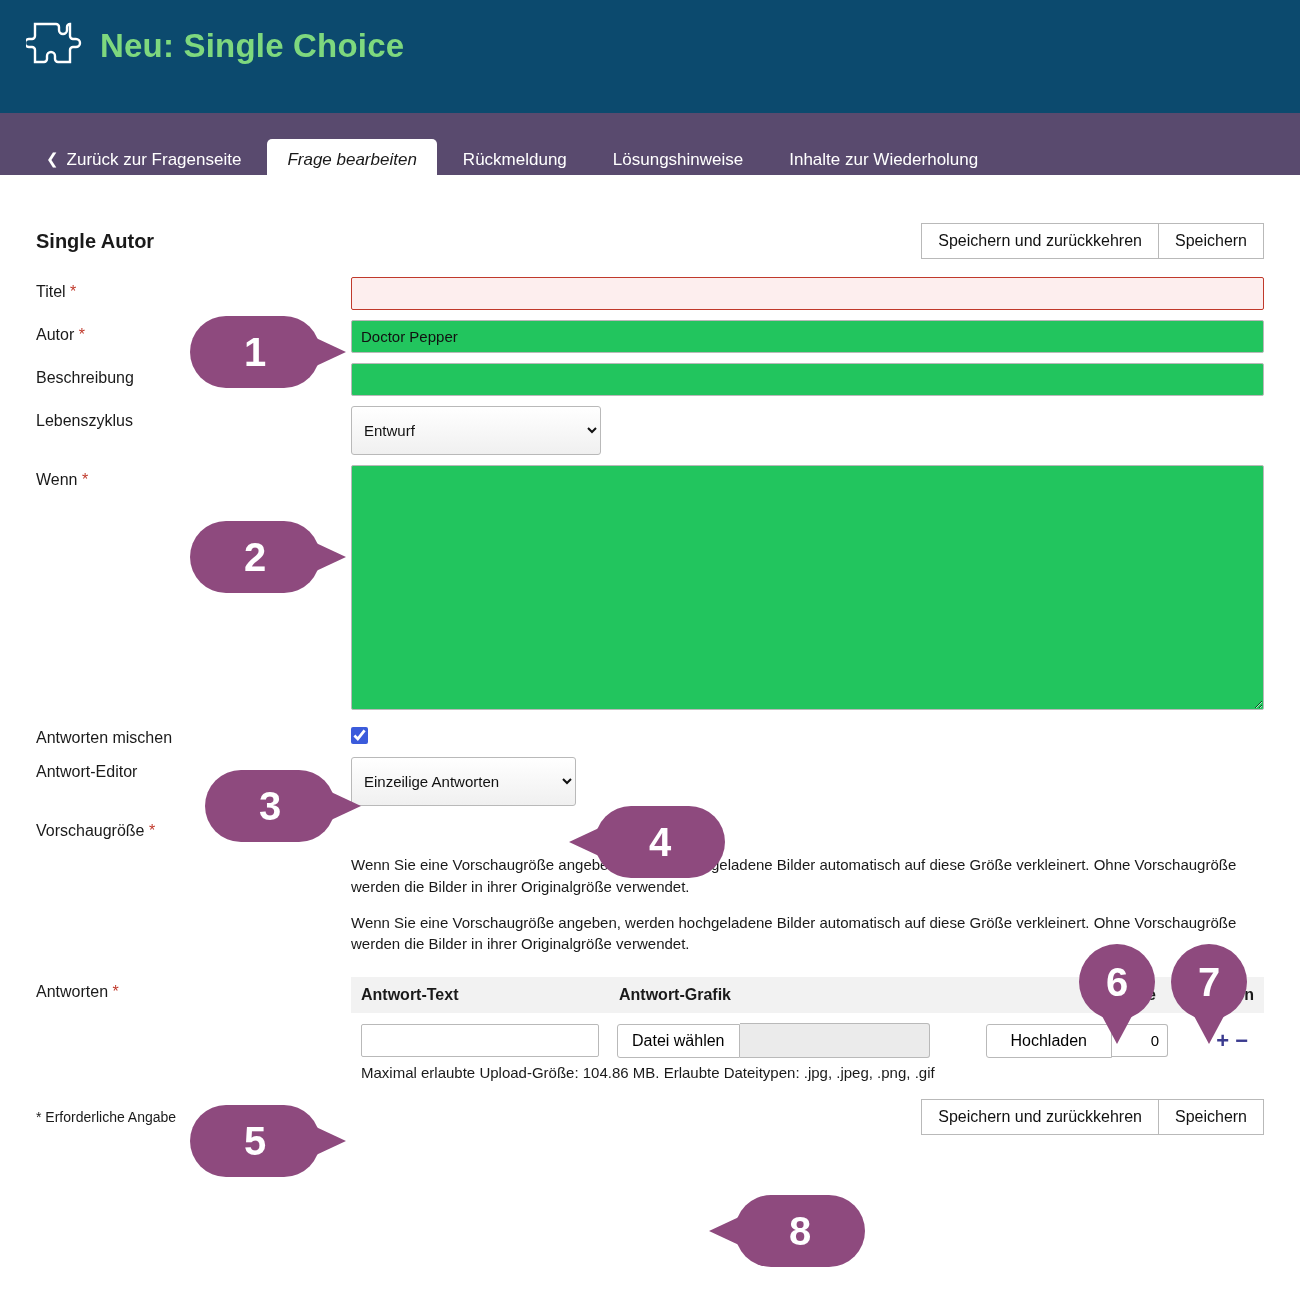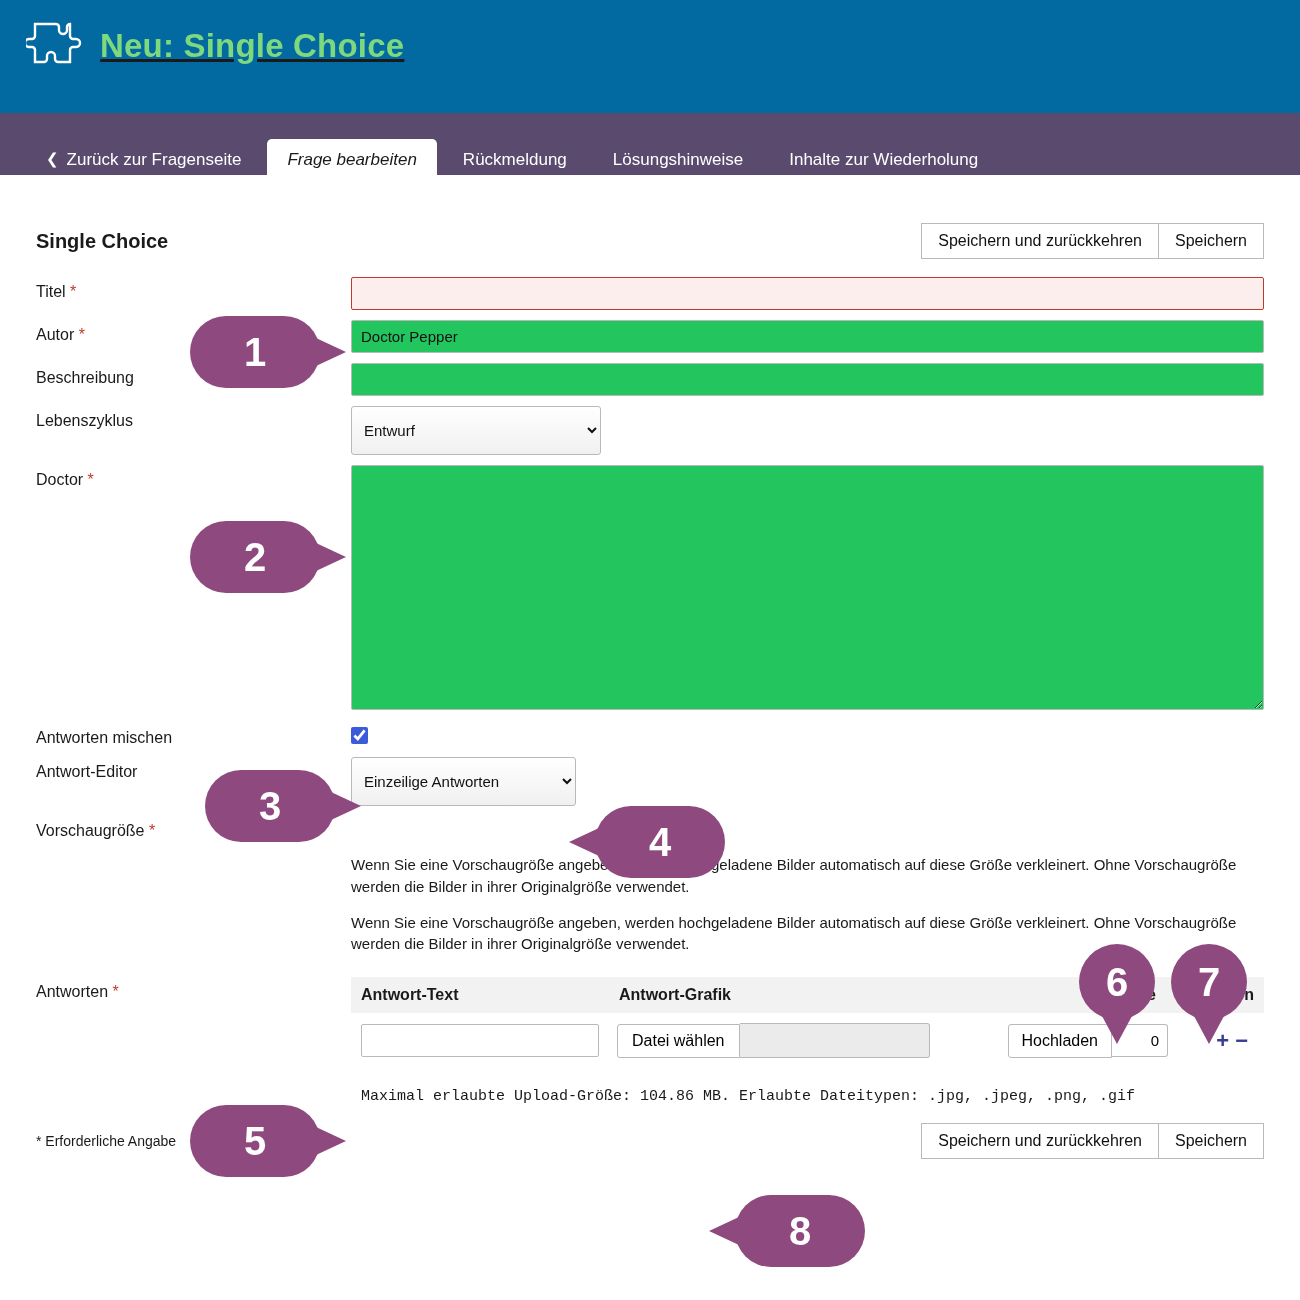--- a/index.html
+++ b/index.html
@@ -9,24 +9,23 @@
     font-family:"Liberation Sans", sans-serif;
     font-size:15px;
     color:#1a1a1a;
     background:#ffffff;
     position:relative;
     overflow:hidden;
   }
 
   
   .header {
-    background:#0369a1;
+    background:#0c4a6e;
     height:113px;
     position:relative;
-    text-decoration:underline;
   }
   .header-inner {
     display:flex;
     align-items:center;
     padding:18px 0 0 26px;
     gap:18px;
   }
   .puzzle-icon { width:56px; height:56px; flex:0 0 auto; }
   .header-title {
     color:#7ed87e;
@@ -201,21 +200,21 @@
     border-left:none;
     background:#ebebeb;
     width:190px;
     height:35px;
     border-radius:0 3px 3px 0;
   }
   .upload-group { display:flex; align-items:center; margin-left:auto; }
   .upload-btn {
     border:1px solid #b9b9b9;
     background:#fff;
-    padding:7px 13px;
+    padding:7px 24px;
     font-size:16px;
     font-family:"Liberation Sans", sans-serif;
     border-radius:3px 0 0 3px;
     cursor:pointer;
   }
   .points-input {
     width:56px;
     border:1px solid #b9b9b9;
     border-left:none;
     padding:7px 8px;
@@ -228,22 +227,21 @@
     width:86px;
     text-align:right;
     padding-left:14px;
     color:#3b3b8f;
     font-size:22px;
     font-weight:bold;
     letter-spacing:6px;
   }
   .upload-note {
     font-size:15px;
-    margin:24px 0 0 10px;
-    font-family:Liberation Mono, monospace;
+    margin:0 0 0 10px;
   }
 
   .footer-row {
     display:flex;
     align-items:center;
     justify-content:space-between;
     margin-top:18px;
   }
   .req-note { font-size:14px; }
 
@@ -320,21 +318,21 @@
   </div>
   <div class="tab active">Frage bearbeiten</div>
   <div class="tab">Rückmeldung</div>
   <div class="tab">Lösungshinweise</div>
   <div class="tab">Inhalte zur Wiederholung</div>
 </div>
 
 <div class="content">
 
   <div class="section-head">
-    <div class="section-title">Single Choice</div>
+    <div class="section-title">Single Autor</div>
     <div class="btn-group">
       <button class="btn">Speichern und zurückkehren</button>
       <button class="btn">Speichern</button>
     </div>
   </div>
 
   <div class="form-row">
     <div class="form-label">
       <span>Titel</span>
       <span class="req">*</span>
@@ -365,21 +363,21 @@
     <div class="form-label">Lebenszyklus</div>
     <div class="form-field">
       <select class="sel lifecycle">
         <option>Entwurf</option>
       </select>
     </div>
   </div>
 
   <div class="form-row">
     <div class="form-label">
-      <span>Doctor</span>
+      <span>Wenn</span>
       <span class="req">*</span>
     </div>
     <div class="form-field">
       <textarea class="text" style=""></textarea>
     </div>
   </div>
 
   <div class="form-row">
     <div class="form-label">Antworten mischen</div>
     <div class="form-field">

